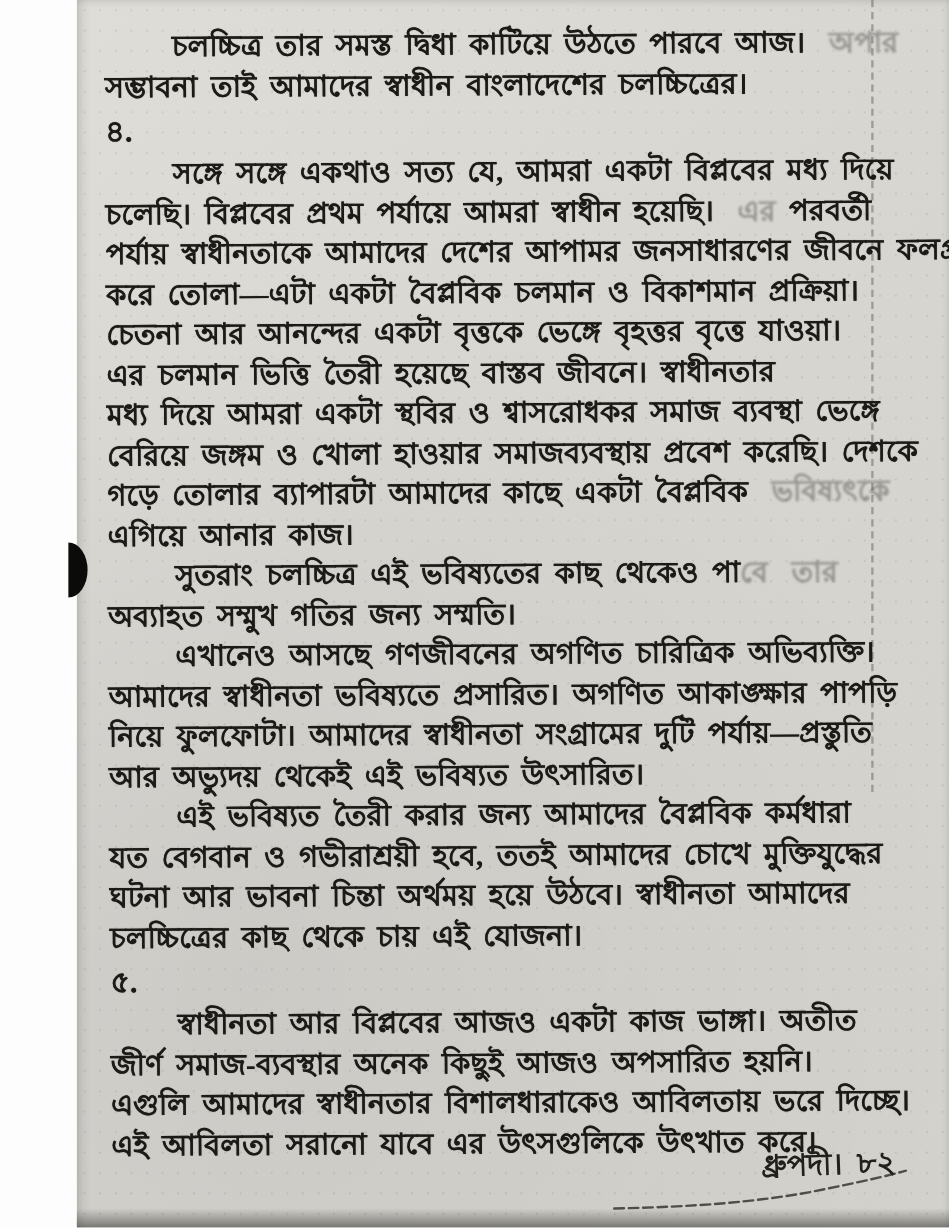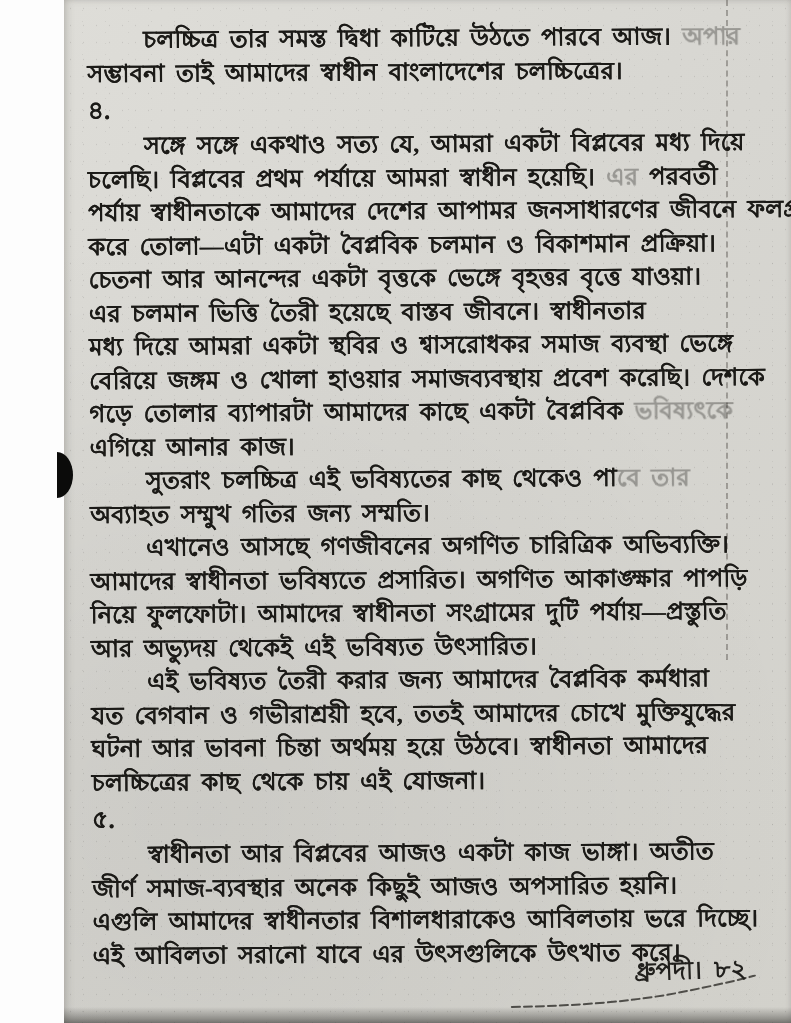--- a/index.html
+++ b/index.html
@@ -72,21 +72,21 @@
     text-shadow: 0 0 0.6px rgba(27,26,23,0.8);
   }
   .text-line { white-space: nowrap; height: 33.5px; overflow: visible; }
   .paragraph { margin: 0; }
   .paragraph .text-line:first-child { text-indent: 56px; }
   .section-number {
     height: 34px; line-height: 34px;
     margin: 3px 0 2px 0;
     font-size: 25px;
   }
-  .faded { opacity: 0.33; filter: blur(0.7px); }
+  .faded { opacity: 0.33; filter: blur(0.7px); font-family: Liberation Mono, monospace; }
 
   
   .page-footer {
     position: absolute; right: 34px; bottom: 14px; width: 260px; height: 56px;
     transform: rotate(-2deg);
   }
   .footer-text {
     position: absolute; right: 10px; top: 0;
     font-size: 25px; font-weight: bold; color: #21201d;
     word-spacing: 6px;

